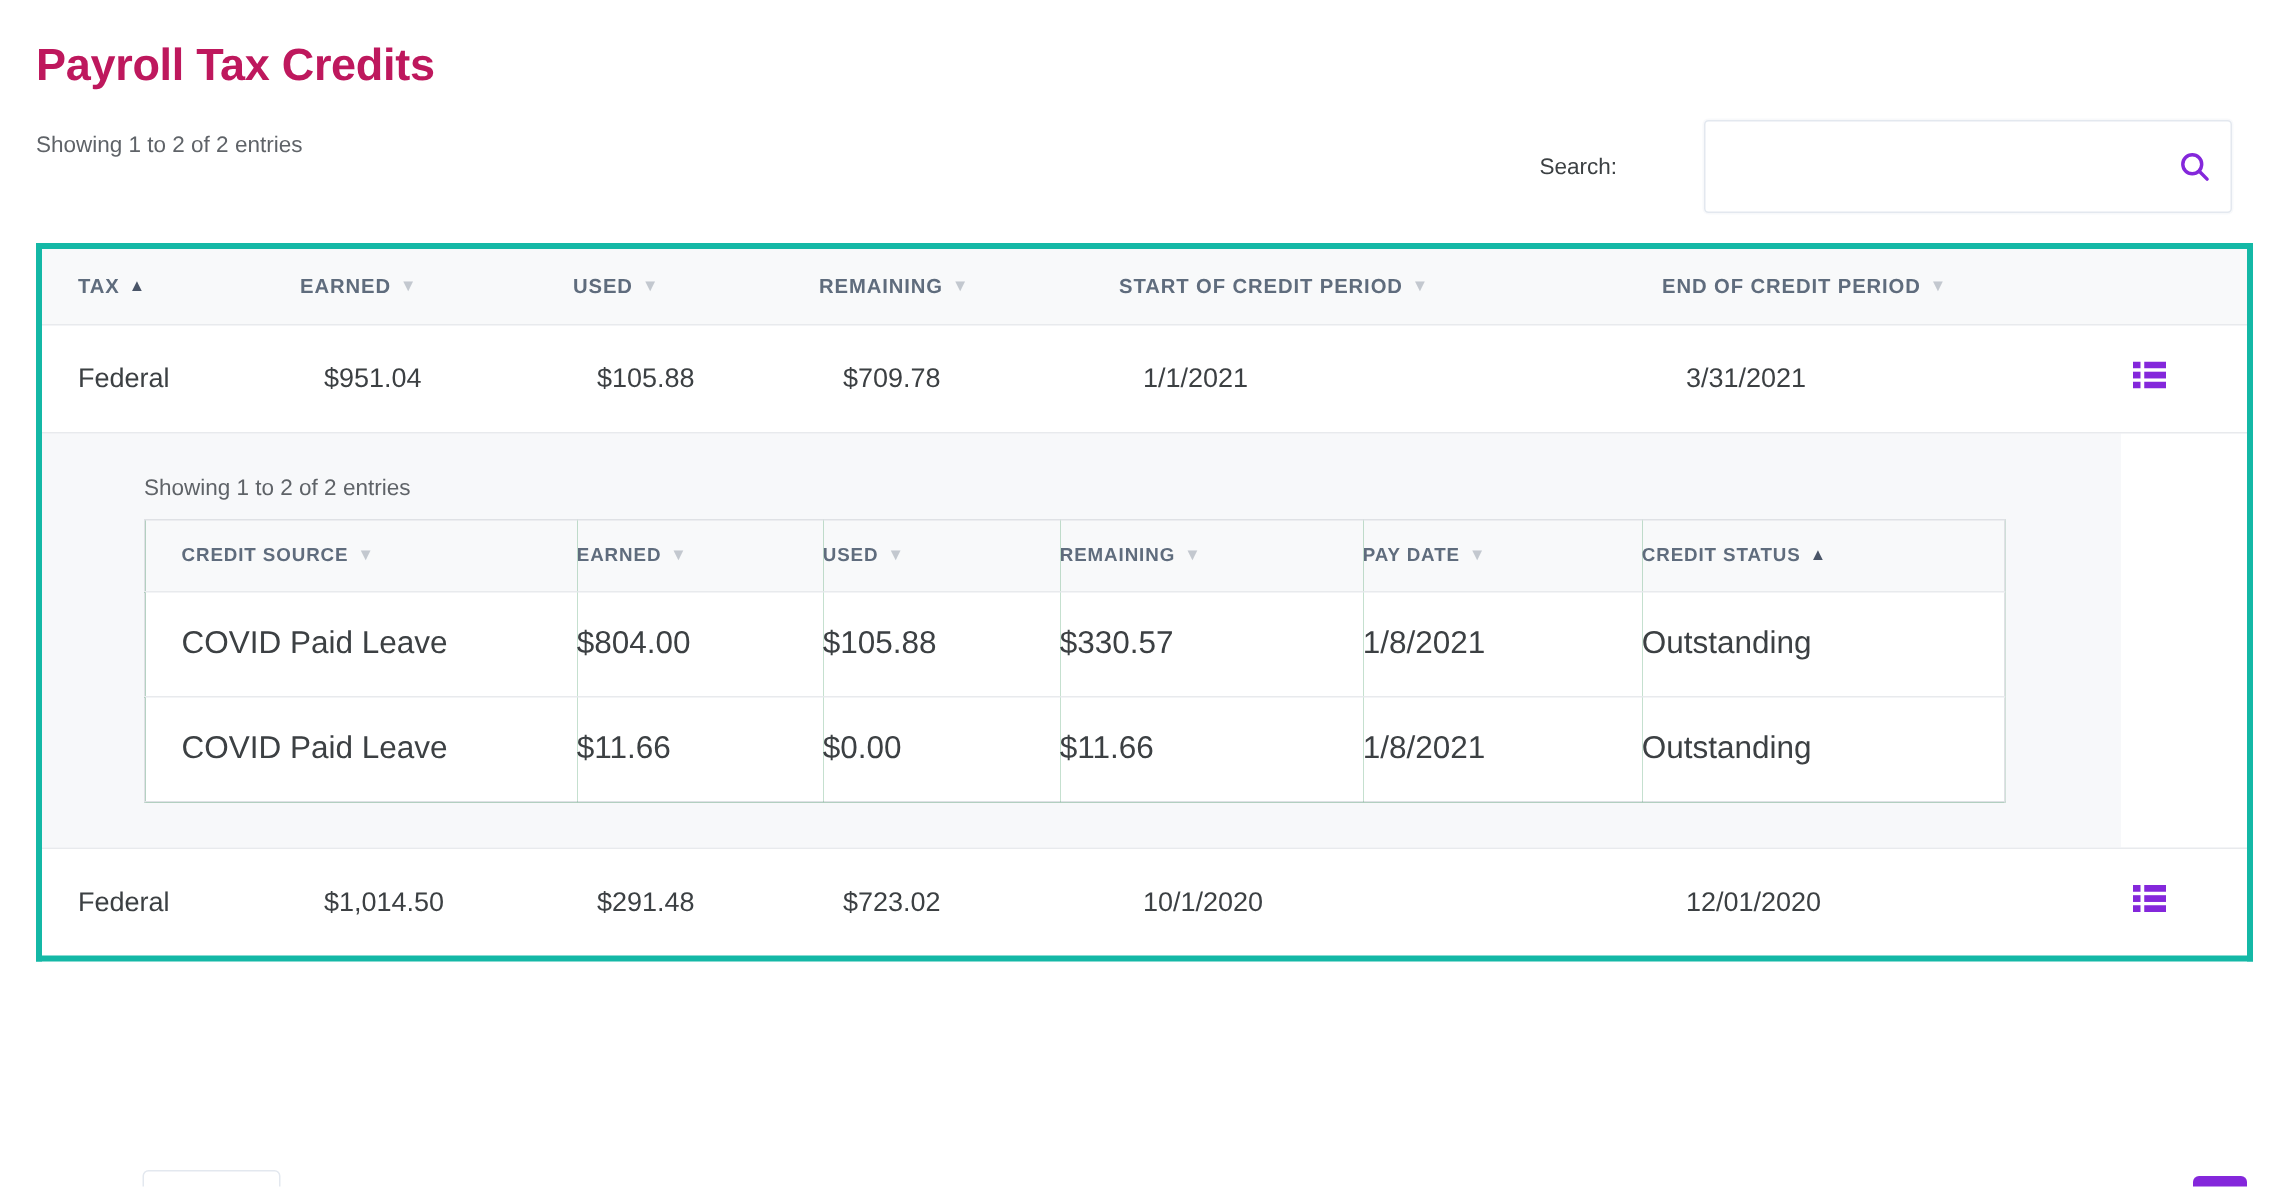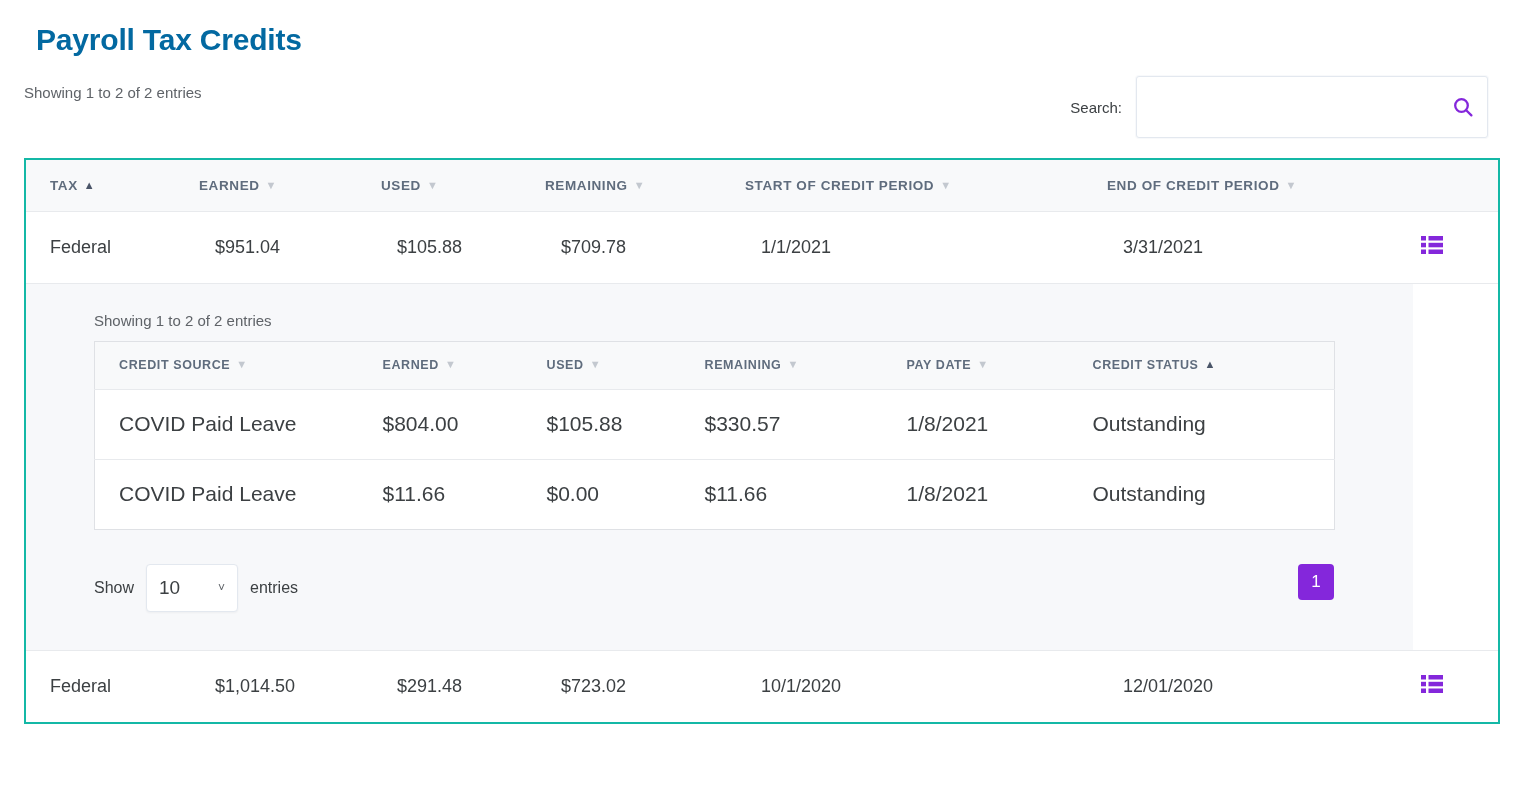--- a/index.html
+++ b/index.html
@@ -19,24 +19,24 @@
     width: 1522px;
     height: 791px;
     background: #ffffff;
     padding: 0 24px;
   }
 
   
   .page-title {
     font-size: 30px;
     font-weight: bold;
-    color: #0369a1;
+    color: #be185d;
     letter-spacing: -0.2px;
-    margin: 12px;
-    padding-top: 10px;
+    margin: 0;
+    padding-top: 26px;
     line-height: 1.2;
   }
 
   
   .top-bar {
     position: relative;
     height: 84px;
     margin-top: 16px;
   }
   .entries-info {
@@ -45,20 +45,21 @@
     top: 10px;
     font-size: 15px;
     color: #5f6368;
   }
   .search-wrap {
     position: absolute;
     right: 10px;
     top: 2px;
     display: flex;
     align-items: center;
+    gap: 44px;
   }
   .search-label {
     font-size: 15px;
     color: #3c4043;
     margin-right: 14px;
   }
   .search-box {
     position: relative;
     width: 352px;
     height: 62px;
@@ -87,21 +88,21 @@
     height: 24px;
     display: flex;
     align-items: center;
     justify-content: center;
   }
 
   
   .outer-table {
     width: 1474px;
     border-collapse: collapse;
-    border: 2px solid #14b8a6;
+    border: 4px solid #14b8a6;
     table-layout: fixed;
     background: #fff;
   }
   .outer-table thead th {
     background: #f8f9fa;
     color: #5f6c7d;
     font-size: 13.5px;
     font-weight: bold;
     letter-spacing: 0.6px;
     text-transform: uppercase;
@@ -405,33 +406,20 @@
                   <td class="inner-pad">COVID Paid Leave</td>
                   <td>$11.66</td>
                   <td>$0.00</td>
                   <td>$11.66</td>
                   <td>1/8/2021</td>
                   <td>Outstanding</td>
                 </tr>
               </tbody>
             </table>
 
-            <div class="inner-footer">
-              <div class="show-entries">
-                <span class="lbl-left">Show</span>
-                <div class="length-select">
-                  <span>10</span>
-                  <span class="caret">˅</span>
-                </div>
-                <span class="lbl-right">entries</span>
-              </div>
-              <div class="paging">
-                <button class="page-btn">1</button>
-              </div>
-            </div>
 
           </div>
         </td>
         <td class="detail-cell" style="background:#ffffff !important;"></td>
       </tr>
 
       <tr>
         <td class="col-pad">Federal</td>
         <td>$1,014.50</td>
         <td>$291.48</td>

